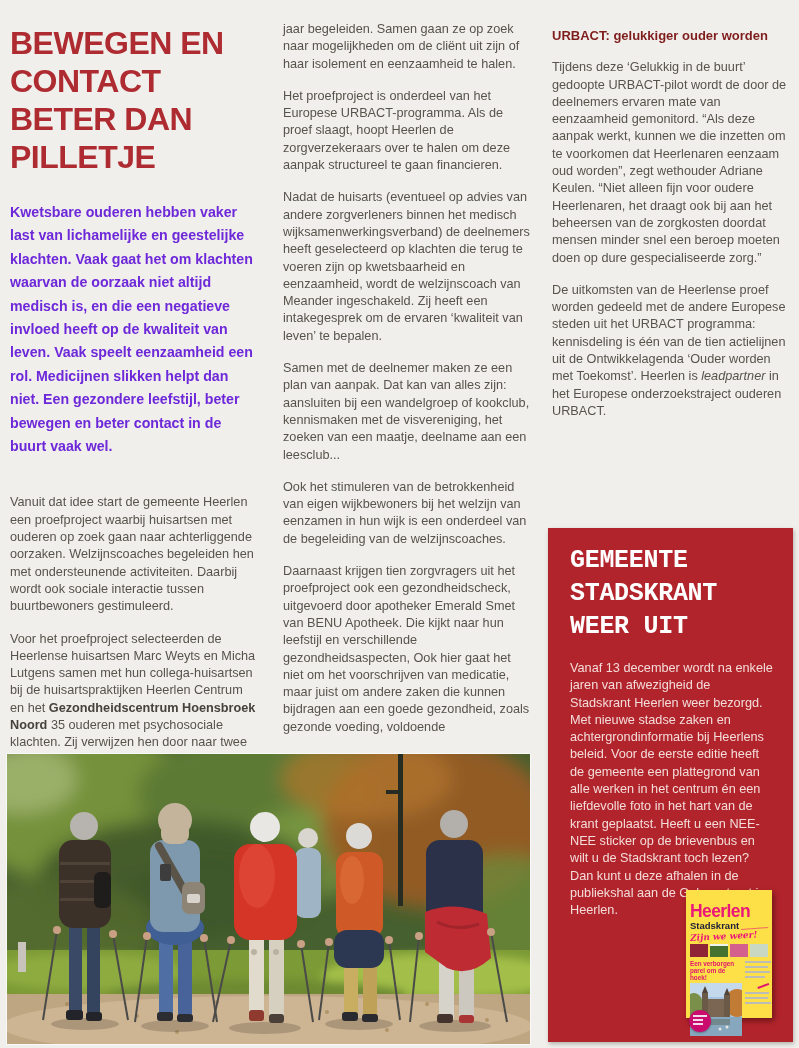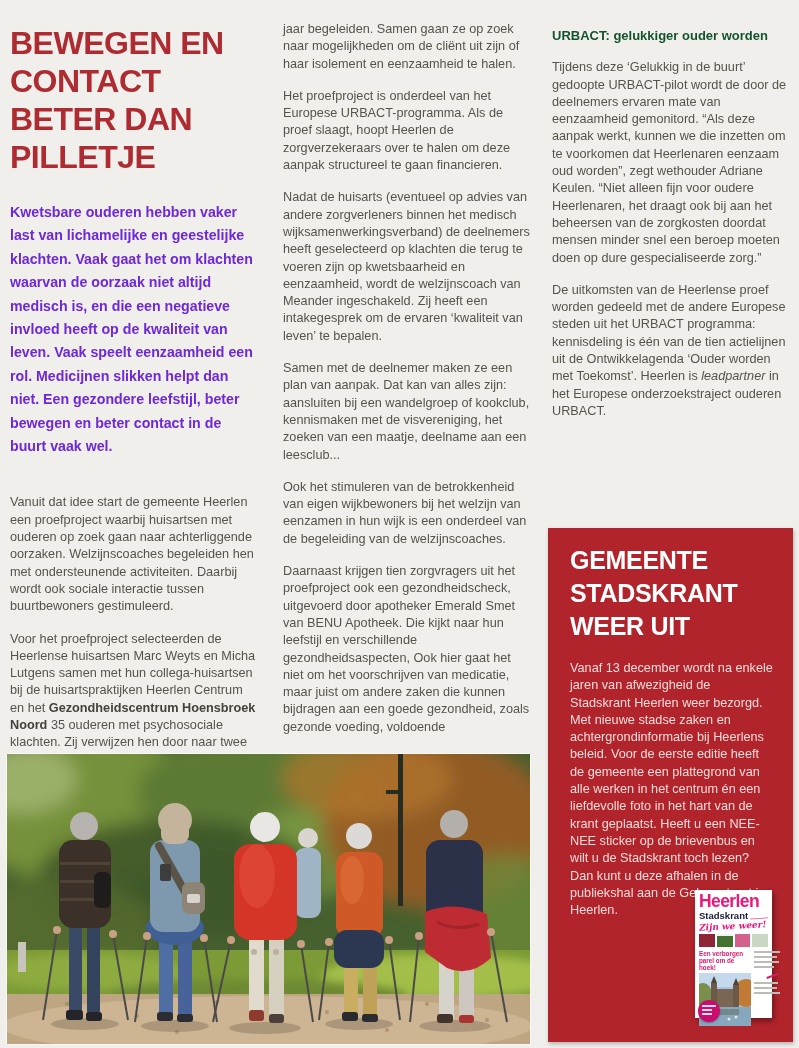--- a/index.html
+++ b/index.html
@@ -20,43 +20,43 @@
   h1.title .tl{display:block;}
 
   p.intro{margin:25px 0 0;font-weight:bold;font-size:14.2px;line-height:23.4px;
     color:#6d28d9;}
 
   p.body{margin:0 0 15px;font-size:12.7px;line-height:17.3px;color:#56534c;}
   .col1 p.body.first{margin-top:36px;}
   .col2{padding-top:21px;}
   .col3{padding-top:27px;}
   h3.subhead{margin:0 0 15px;font-size:13px;line-height:17.3px;font-weight:bold;
-    color:#14532d;}
+    color:#7f1d1d;}
   p.body strong{color:#45423b;}
   p.body em{}
 
   
   .photo{position:absolute;left:7px;top:754px;width:523px;height:290px;
     box-shadow:0 0 0 1px rgba(255,255,255,.6);}
   .photo svg{display:block;width:100%;height:100%;}
 
   
   .redbox{position:absolute;left:548px;top:528px;width:245px;height:514px;
     background:#b2242b;box-shadow:1px 2px 4px rgba(0,0,0,.25);}
   .redbox .inner{padding:14px 20px 0 22px;}
   h2.box-title{margin:2px 0 0;font-size:25px;line-height:33px;font-weight:bold;
     color:#ffffff;letter-spacing:-0.3px;}
-  h2.box-title .tl{display:block;}
+  h2.box-title .tl{display:block;font-family:Liberation Mono, monospace;}
   .redbox p.box-body{margin:17px 0 0;font-size:12.7px;line-height:17.3px;
     color:#f3dcda;}
 
   
-  .cover{position:absolute;right:21px;top:362px;width:77px;height:128px;
-    background:#ffffff;box-shadow:2px 3px 6px rgba(0,0,0,.4);
-    padding:3px 4px;box-sizing:border-box;}
+  .cover{position:absolute;right:21px;top:362px;width:86px;height:128px;
+    background:#fde047;box-shadow:2px 3px 6px rgba(0,0,0,.4);
+    padding:13px 4px;box-sizing:border-box;}
   .cover-title{font-size:17.5px;line-height:17px;font-weight:bold;color:#ec1879;
     letter-spacing:-0.6px;}
   .cover-subrow{display:flex;align-items:center;gap:2px;}
   .cover-sub{font-size:9.5px;line-height:11px;font-weight:bold;color:#20203b;}
   .scribble{flex:1;height:6px;border-bottom:1px solid #ec1879;opacity:.6;
     transform:rotate(-4deg);}
   .cover-tag{font-size:9px;line-height:11px;color:#ec1879;font-style:italic;
     font-family:"DejaVu Serif",serif;font-weight:bold;transform:rotate(-3deg);}
   .thumbs{display:flex;gap:2px;margin-top:2px;}
   .thumb{width:19px;height:13px;}

